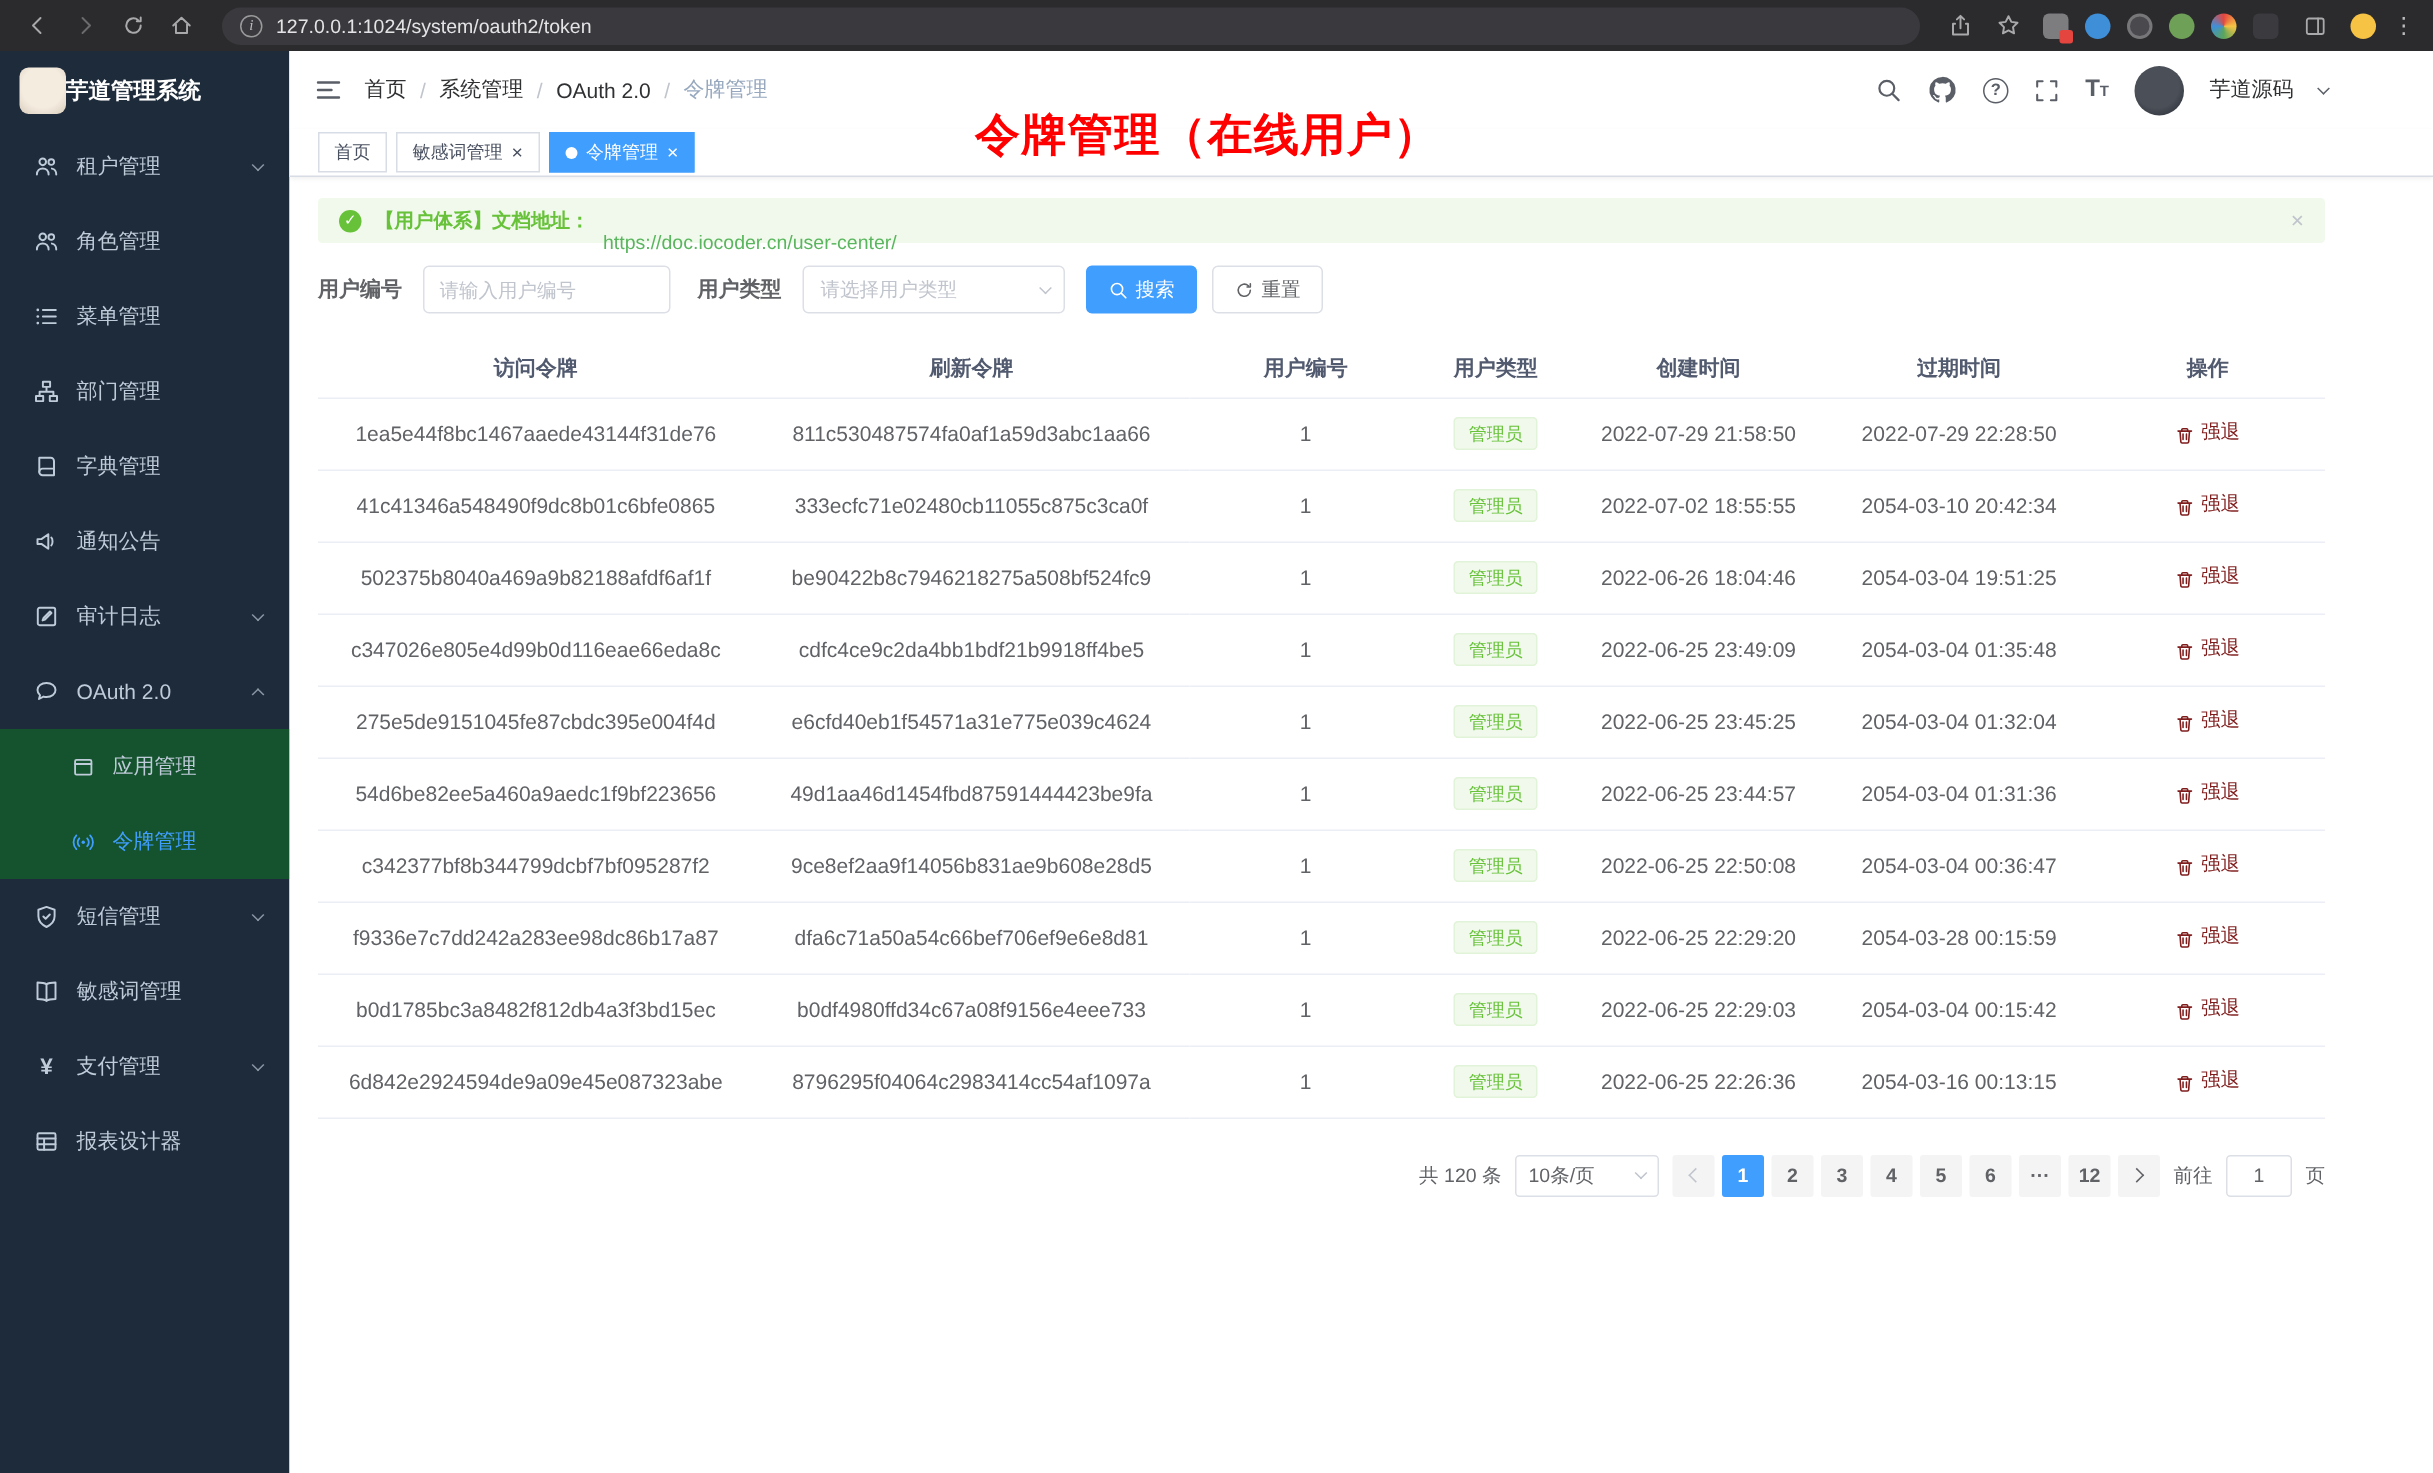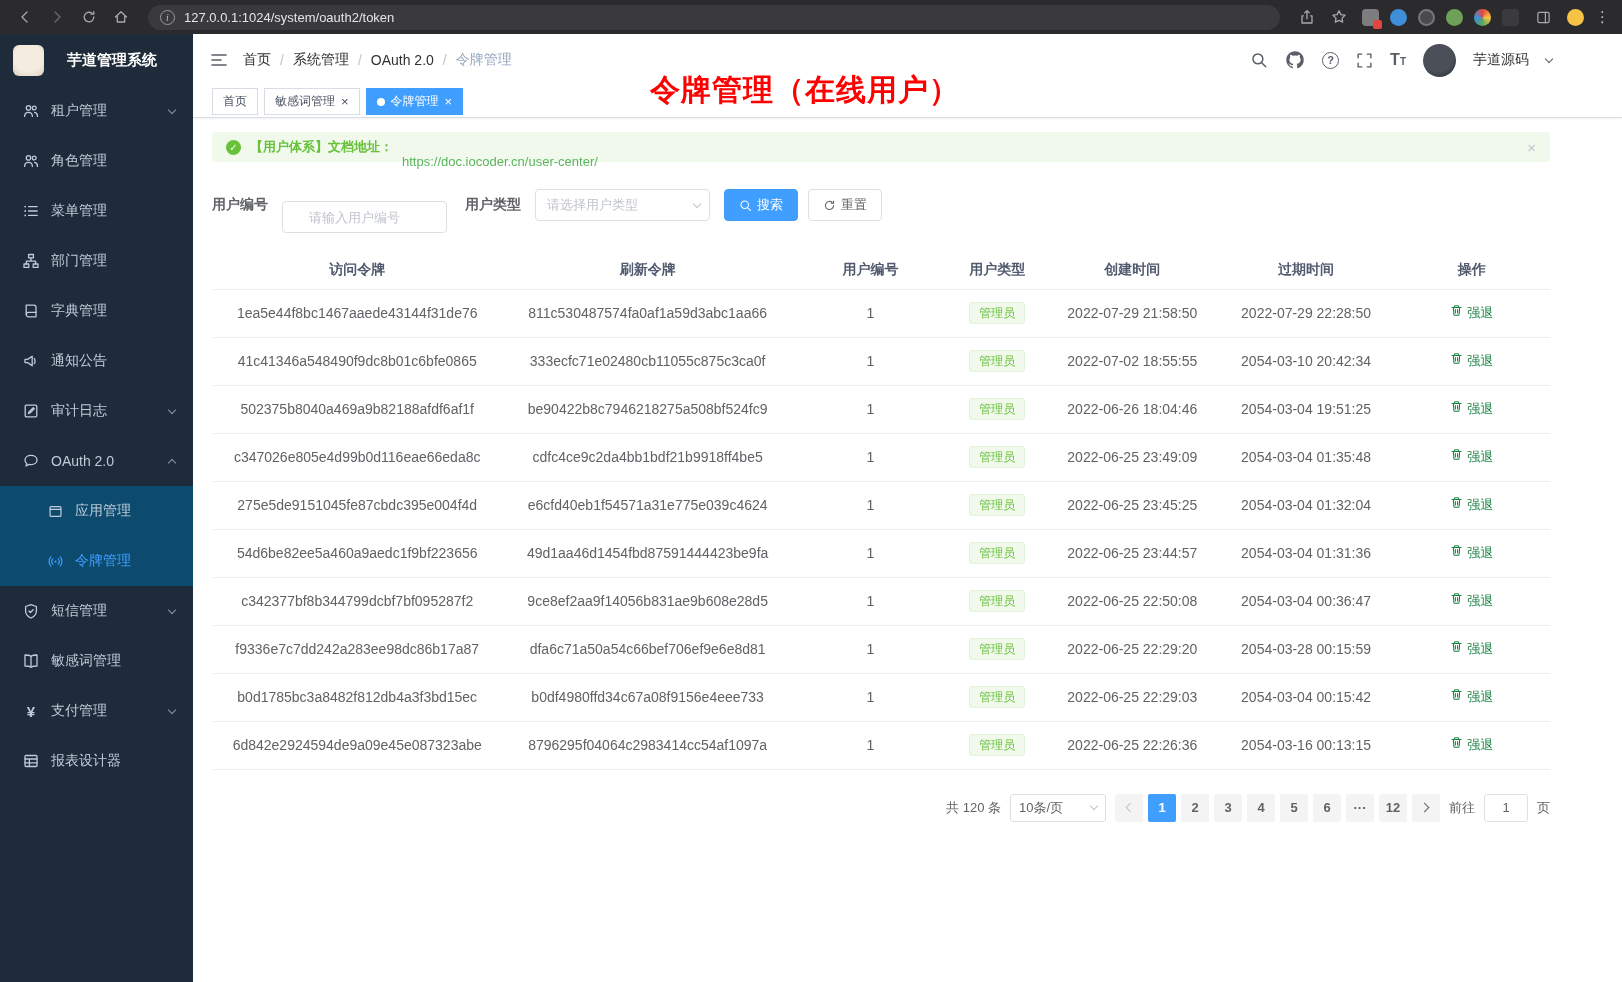--- a/index.html
+++ b/index.html
@@ -16,27 +16,27 @@
   .bext { display:flex; align-items:center; gap:11px; margin-left:4px; }
   .extdot { width:17px; height:17px; border-radius:50%; position:relative; }
   .extdot.badge::after { content:""; position:absolute; right:-3px; bottom:-3px; width:9px; height:9px; background:#e5453f; border-radius:2px; }
   .kebab { color:#bdbdbf; font-size:15px; letter-spacing:0; }
 
   
   .app { display:flex; height:948px; }
 
   
   .sidebar { width:193px; background:#1e2b3a; flex-shrink:0; display:flex; flex-direction:column; }
-  .logo { height:52px; display:flex; align-items:center; gap:23px; padding:0 13px; cursor:pointer; }
+  .logo { height:52px; display:flex; align-items:center; gap:0; padding:0 13px; cursor:pointer; }
   .logo-img { width:31px; height:31px; border-radius:6px; background:radial-gradient(circle at 50% 42%, #f5ece0 58%, #d8cdbd 100%); flex-shrink:0; }
   .logo-title { color:#fff; font-size:15px; font-weight:bold; white-space:nowrap; }
   .menu { flex:1; overflow:hidden; }
   .mi { height:50px; display:flex; align-items:center; gap:11px; padding:0 18px 0 22px; color:#bfcbd9; font-size:14px; cursor:pointer; white-space:nowrap; }
   .mi .mic { width:18px; display:flex; justify-content:center; flex-shrink:0; }
-  .mi.sub { background:#0c4a6e; padding-left:46px; }
+  .mi.sub { background:#14532d; padding-left:46px; }
   .mi.active { color:#409eff; }
   .chev { width:6px; height:6px; border-right:1.4px solid #8b97a5; border-bottom:1.4px solid #8b97a5; margin-left:auto; flex-shrink:0; }
   .chev.down { transform:rotate(45deg); margin-top:-3px; }
   .chev.up { transform:rotate(-135deg); margin-top:3px; }
   .yen { font-size:15px; font-weight:bold; line-height:1; }
 
   
   .main { flex:1; display:flex; flex-direction:column; background:#fff; position:relative; min-width:0; }
 
   .navbar { height:52px; display:flex; align-items:center; gap:14px; padding:0 70px 0 16px; background:#fff; }
@@ -64,33 +64,33 @@
   .content { padding:14px 72px 0 19px; }
 
   .alert { height:30px; background:#f0f9eb; border-radius:3px; display:flex; align-items:center; gap:9px; padding:0 14px; position:relative; }
   .acheck { width:15px; height:15px; border-radius:50%; background:#67c23a; color:#fff; font-size:10px; display:flex; align-items:center; justify-content:center; flex-shrink:0; }
   .atext { color:#67c23a; font-size:13px; font-weight:bold; }
   .alink { color:#5ab65e; font-size:13px; text-decoration:none; cursor:pointer;margin-top:28px; }
   .aclose { position:absolute; right:14px; color:#c0c4cc; font-size:15px; cursor:pointer; }
 
   .searchrow { display:flex; align-items:center; gap:10px; margin-top:15px; }
   .flabel { font-size:14px; font-weight:bold; color:#606266; margin:0 4px 0 8px; }
-  .finput { width:165px; height:32px; border:1px solid #dcdfe6; border-radius:4px; padding:0 26px; font-size:13px; color:#4d7c0f; outline:none; font-family:inherit;margin-top:24px; }
+  .finput { width:165px; height:32px; border:1px solid #dcdfe6; border-radius:4px; padding:0 10px; font-size:13px; color:#4d7c0f; outline:none; font-family:inherit; }
   .finput::placeholder { color:#c0c4cc; }
   .fselect { width:175px; height:32px; border:1px solid #dcdfe6; border-radius:4px; padding:0 9px 0 11px; font-size:13px; color:#c0c4cc; display:flex; align-items:center; justify-content:space-between; cursor:pointer; }
   .chev.lt { border-color:#c0c4cc; }
   .btn { height:32px; border:1px solid #dcdfe6; border-radius:4px; background:#fff; color:#606266; font-size:13px; display:inline-flex; align-items:center; gap:5px; padding:0 14px; cursor:pointer; font-family:inherit; }
   .btn.primary { background:#409eff; border-color:#409eff; color:#fff; margin-left:4px; }
 
   .tablewrap { margin-top:18px; }
   table { width:100%; border-collapse:collapse; table-layout:fixed; }
   th { height:38px; font-size:14px; color:#515a6e; font-weight:bold; text-align:center; border-bottom:1px solid #ebeef5; }
   td { height:48px; font-size:14px; color:#606266; text-align:center; border-bottom:1px solid #ebeef5; white-space:nowrap; overflow:hidden; }
   .tag { display:inline-block; height:22px; line-height:20px; padding:0 9px; background:#f0f9eb; border:1px solid #e1f3d8; border-radius:3px; color:#67c23a; font-size:12px; }
-  .op { color:#15803d; font-size:13px; display:inline-flex; align-items:flex-start; gap:4px; cursor:pointer; }
+  .op { color:#7f1d1d; font-size:13px; display:inline-flex; align-items:flex-end; gap:4px; cursor:pointer; }
 
   .pagination { display:flex; align-items:center; justify-content:flex-end; gap:9px; margin-top:24px; font-size:13px; color:#606266; }
   .psel { width:96px; height:28px; border:1px solid #dcdfe6; border-radius:3px; padding:0 8px; display:flex; align-items:center; justify-content:space-between; cursor:pointer; color:#606266; }
   .pg { min-width:28px; height:28px; border:none; background:#f4f4f5; color:#606266; border-radius:2px; font-size:13px; font-weight:bold; display:flex; align-items:center; justify-content:center; cursor:pointer; font-family:inherit; }
   .pg.active { background:#409eff; color:#fff; }
   .pgroup { display:flex; align-items:center; gap:5px; }
   .pchev { width:7px; height:7px; border-right:1.6px solid #606266; border-bottom:1.6px solid #606266; }
   .pchev.left { transform:rotate(135deg); margin-left:3px; }
   .pchev.right { transform:rotate(-45deg); margin-right:3px; }
   .pg.disabled .pchev { border-color:#c0c4cc; }

